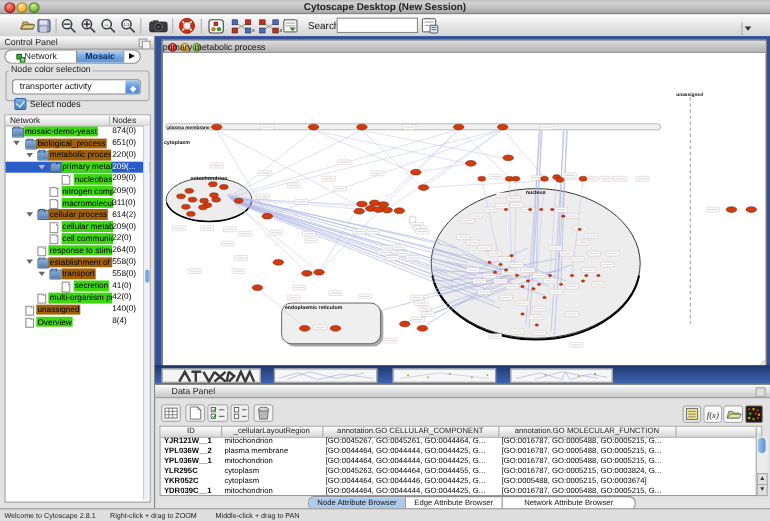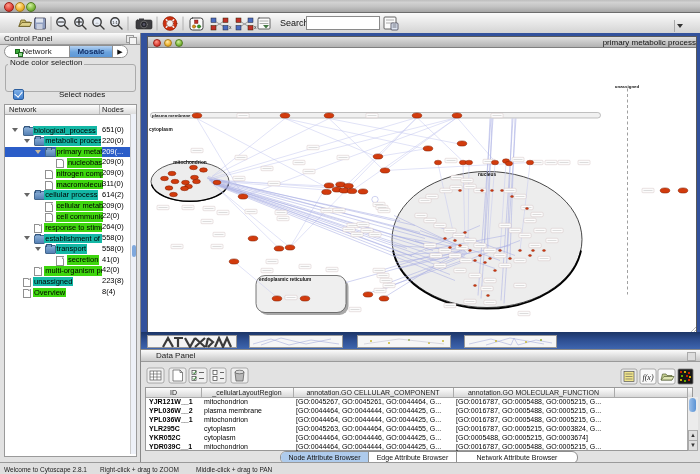--- a/index.html
+++ b/index.html
@@ -44,33 +44,33 @@
     border:1px solid #8a8a8a;border-radius:3px;}
   #combo .txt{position:absolute;left:6px;top:1px;font-size:8px;color:#111;}
   #combo .step{position:absolute;right:0;top:0;width:13px;height:12px;border-radius:0 3px 3px 0;
     background:linear-gradient(180deg,#a8c9ef,#5e98dc 50%,#4c8ad2);}
   #combo .step:before{content:"";position:absolute;left:3.5px;top:1.5px;border:3px solid transparent;border-bottom:3.5px solid #fff;}
   #combo .step:after{content:"";position:absolute;left:3.5px;top:7.5px;border:3px solid transparent;border-top:3.5px solid #fff;}
   #chk{position:absolute;left:13px;top:56px;width:9px;height:9px;border-radius:2px;
     background:linear-gradient(180deg,#7fb0e8,#3f7ecd);border:1px solid #2c5e9e;}
   #chk:after{content:"";position:absolute;left:2px;top:0px;width:4px;height:6px;
     border:solid #fff;border-width:0 1.5px 1.5px 0;transform:rotate(40deg);}
-  #chk-label{position:absolute;left:27px;top:57px;font-size:8px;color:#111;margin-left:32px;}
+  #chk-label{position:absolute;left:27px;top:57px;font-size:8px;color:#111;}
   
   #tree{position:absolute;left:4px;top:71px;width:131px;height:351px;background:#fff;border:1px solid #9a9a9a;}
   #tree-head{position:absolute;left:0;top:0;width:100%;height:9px;
     background:linear-gradient(180deg,#fdfdfd,#dcdcdc);border-bottom:1px solid #aaa;font-size:7.5px;color:#222;}
   #tree-head .c1{position:absolute;left:4px;top:0px;}
   #tree-head .c2{position:absolute;left:97px;top:0px;}
   #tree-head .d{position:absolute;left:94px;top:0;width:1px;height:9px;background:#bbb;}
   .trow{position:absolute;left:0;width:131px;height:10.8px;font-size:7.5px;line-height:10.5px;white-space:nowrap;}
   .trow .lbl{position:absolute;top:0.7px;height:9.5px;padding:0 1px;color:#000;line-height:9.5px;}
   .trow .cnt{position:absolute;left:97px;top:0;color:#000;}
   .g{background:#3ed60e;}
-  .r{background:#14b8a6;}
+  .r{background:#a16207;}
   .sel{background:#2b5dc8;}
   .sel .cnt{color:#fff;}
   .arrow{position:absolute;top:3px;width:0;height:0;border:3.5px solid transparent;border-top:4.5px solid #666;}
   .ficon{position:absolute;top:1.5px;width:9px;height:7px;background:linear-gradient(180deg,#89aed6,#5580b5);
     border:0.5px solid #44678e;border-radius:1px;}
   .ficon:before{content:"";position:absolute;left:0px;top:-2px;width:4px;height:1.5px;background:#6f96c2;
     border:0.5px solid #33567e;border-bottom:none;border-radius:1px 1px 0 0;}
   .picon{position:absolute;top:1.5px;width:6px;height:7.5px;background:#fff;border:0.6px solid #909090;}
   .picon:before{content:"";position:absolute;right:-0.5px;top:-0.5px;border:1.5px solid #e6e6e6;border-left-color:#999;border-bottom-color:#999;}
   
@@ -81,20 +81,21 @@
   .dr{position:relative;height:9px;white-space:nowrap;}
   .dr b{position:absolute;top:0;font-weight:bold;}
   .dr s{position:absolute;top:0;text-decoration:none;}
 </style>
 </head>
 <body>
 <div id="mactitle" class="abs">
   <div class="light l-red"></div>
     <div class="light l-yel"></div>
     <div class="light l-grn"></div>
+  <div class="t">Cytoscape Desktop (New Session)</div>
 </div>
 <div id="toolbar" class="abs">
   <svg width="700" height="20" style="position:absolute;left:0;top:0">
     <g stroke-linecap="round">
       <path d="M19 13 L21 7 L25 7 L26 9 L30 9 L30 13 Z" fill="#c9b96a" stroke="#6b5d20" stroke-width="0.8"></path>
       <path d="M19 13 L22 9.5 L31.5 9.5 L30 13 Z" fill="#ddd08a" stroke="#6b5d20" stroke-width="0.8"></path>
       <rect x="34.5" y="5" width="11" height="11" rx="1" fill="#8f9ec0" stroke="#445" stroke-width="0.8"></rect>
       <rect x="36" y="5.5" width="7" height="4" fill="#dfe4ee"></rect>
       <rect x="36.5" y="11" width="6" height="5" fill="#c8cede"></rect>
       <line x1="51" y1="4" x2="51" y2="17" stroke="#b0b0b0" stroke-width="1"></line>
@@ -176,30 +177,39 @@
       <span style="left:126px;top:2px;width:6px;height:6px;border:1px solid #999;background:#e8e8e8;position:absolute"></span>
       <span style="left:129px;top:4px;width:6px;height:6px;border:1px solid #999;background:#f4f4f4;position:absolute"></span>
     </div>
   <div id="cp-tabs">
     <div id="tab-network">Network</div>
       <div id="tab-mosaic">Mosaic</div>
       <div id="tab-arrow">▶</div>
   </div>
   <div id="grp"></div>
   <div id="grp-label">Node color selection</div>
+  <div id="combo">
+      <span class="txt">transporter activity</span>
+      <span class="step"></span>
+    </div>
   <div id="chk"></div>
     <div id="chk-label">Select nodes</div>
   <div id="tree">
     <div style="position:absolute;right:0;top:9px;width:5px;height:340px;background:#eef1f8;border-left:1px solid #ccc;z-index:5"></div>
       <div style="position:absolute;right:0.5px;top:140px;width:4px;height:12px;background:#7fa8dd;border-radius:2px;z-index:6"></div>
       <div id="tree-head">
         <span class="c1">Network</span>
         <span class="d"></span>
         <span class="c2">Nodes</span>
       </div>
+    <div class="trow" style="top:9.2px">
+        <span class="ficon" style="left:6.2px"></span>
+        <span class="lbl g" style="left:16.7px">mosaic-demo-yeast</span>
+        <span class="cnt">874(0)</span>
+      </div>
     <div class="trow" style="top:20px">
         <span class="arrow" style="left:7.3px"></span>
         <span class="ficon" style="left:17.5px"></span>
         <span class="lbl r" style="left:28px;max-width:63px;overflow:hidden">biological_process</span>
         <span class="cnt">651(0)</span>
       </div>
     <div class="trow" style="top:30.8px">
         <span class="arrow" style="left:18.6px"></span>
         <span class="ficon" style="left:28.8px"></span>
         <span class="lbl r" style="left:39.3px;max-width:55px;overflow:hidden">metabolic process</span>
@@ -265,36 +275,36 @@
         <span class="cnt">41(0)</span>
       </div>
     <div class="trow" style="top:160.4px">
         <span class="picon" style="left:28.8px"></span>
         <span class="lbl g" style="left:39.3px;max-width:56px;overflow:hidden">multi-organism pro</span>
         <span class="cnt">42(0)</span>
       </div>
     <div class="trow" style="top:171.2px">
         <span class="picon" style="left:17.5px"></span>
         <span class="lbl r" style="left:28px">unassigned</span>
-        <span class="cnt">223(8)</span>
+        <span class="cnt">140(0)</span>
       </div>
     <div class="trow" style="top:182px">
         <span class="picon" style="left:17.5px"></span>
         <span class="lbl g" style="left:28px">Overview</span>
         <span class="cnt">8(4)</span>
       </div>
   </div>
 </div>
 <div id="desktop" class="abs">
   <div id="win" style="position:absolute;left:6px;top:3px;width:550px;height:299px;border:1px solid #5a5a5a;box-sizing:border-box;background:#fff;">
     <div id="win-title" style="position:absolute;left:0;top:0;width:100%;height:10px;background:linear-gradient(180deg,#dedede,#b2b2b2);border-bottom:1px solid #808080;">
       <div class="light l-red" style="left:5px;top:2px;width:6px;height:6px"></div>
       <div class="light l-yel" style="left:16px;top:2px;width:6px;height:6px"></div>
       <div class="light l-grn" style="left:27px;top:2px;width:6px;height:6px"></div>
-      <div style="position:absolute;left:0;right:0;top:0.5px;text-align:right;font-size:8px;color:#111">primary metabolic process</div>
+      <div style="position:absolute;left:0;right:0;top:0.5px;text-align:left;font-size:8px;color:#111">primary metabolic process</div>
     </div>
     <svg id="graph" width="548" height="288" viewBox="148 46.5 548 288" style="position:absolute;left:0;top:10px;">
       <rect x="150.5" y="112" width="450" height="5.5" rx="2.75" fill="#f1f1f1" stroke="#999" stroke-width="0.6"></rect>
       <ellipse cx="190" cy="181" rx="39" ry="20" fill="#ededed" stroke="#333" stroke-width="0.8"></ellipse>
       <path d="M151.5 184 A 39 20 0 0 0 228.5 184" fill="none" stroke="#000" stroke-width="1.4"></path>
       <ellipse cx="487" cy="239" rx="95" ry="68" fill="#ededed" stroke="#333" stroke-width="0.9"></ellipse>
       <path d="M393 250 A 95 68 0 0 0 581 250" fill="none" stroke="#000" stroke-width="1.8"></path>
       <rect x="258.5" y="277.5" width="90" height="37" rx="9" fill="#a8a8a8"></rect>
       <rect x="256" y="275" width="90" height="37" rx="9" fill="#efefef" stroke="#555" stroke-width="0.8"></rect>
       <line x1="627.5" y1="88" x2="627.5" y2="294" stroke="#888" stroke-width="0.8" stroke-dasharray="3 2.5"></line>

